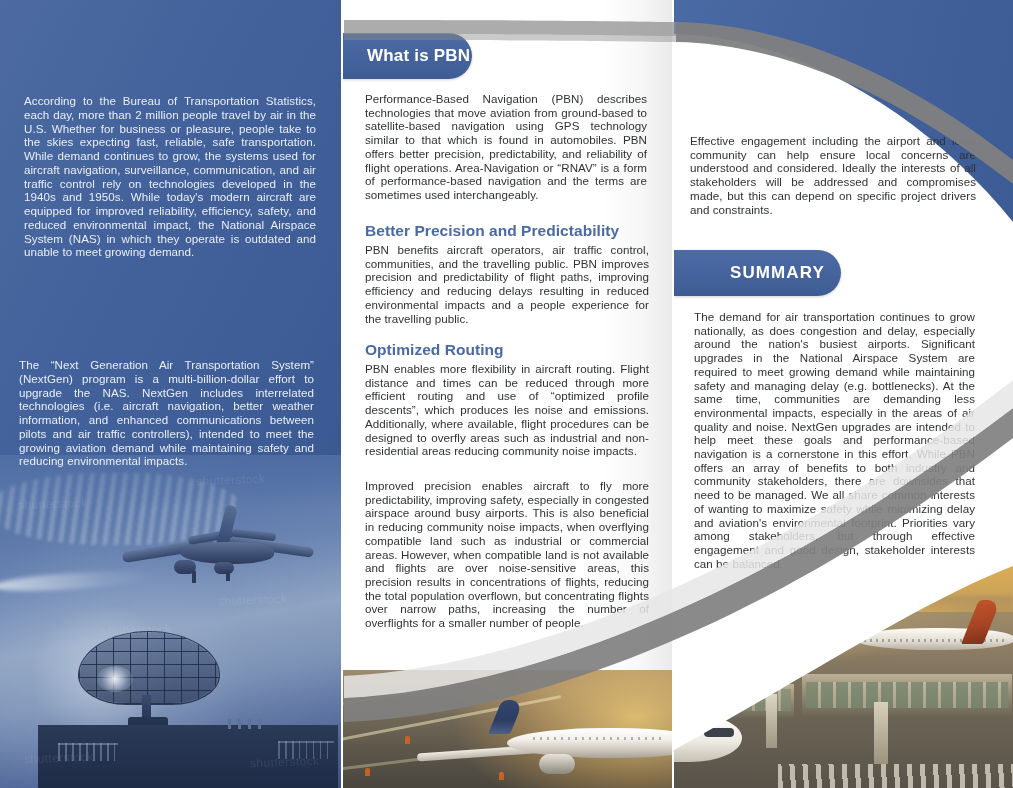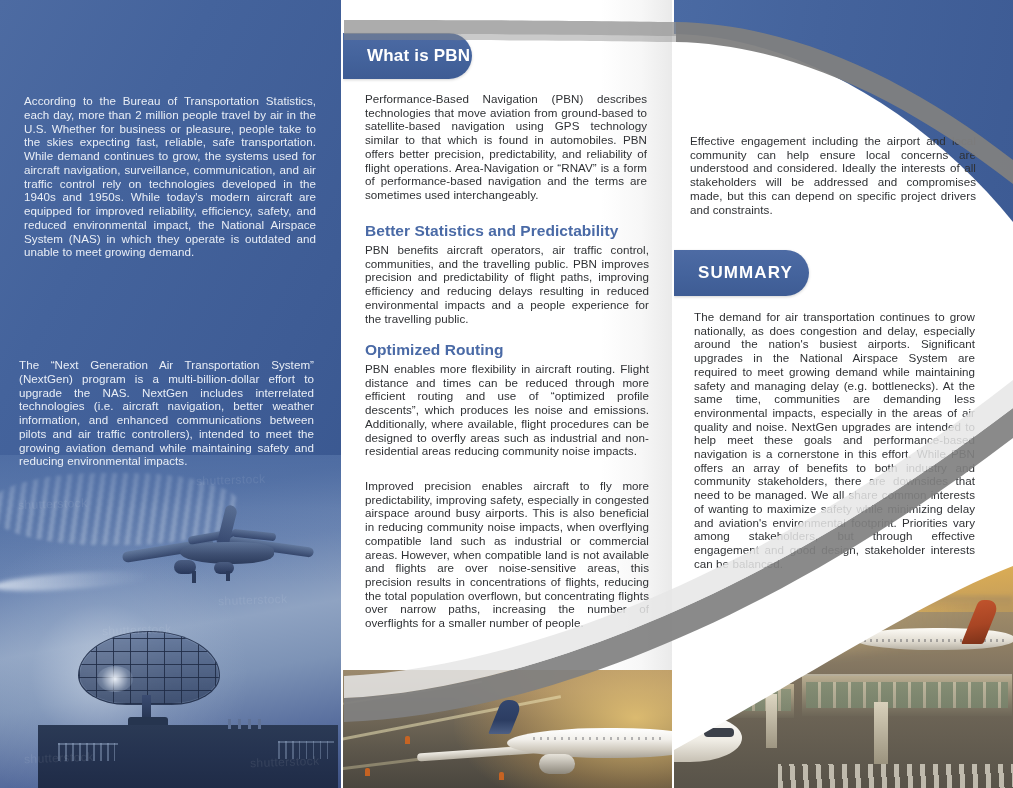--- a/index.html
+++ b/index.html
@@ -413,21 +413,21 @@
       <div class="cone" style="left:62px;bottom:44px;"></div>
     </div>
 
     <div class="tab-blue" style="left:0px;top:17px;width:129px;margin-top:16px;">
       <span>What is PBN</span>
     </div>
 
     <div class="txtbox body-dark" style="left:22px;top:92px;width:282px;">Performance-Based Navigation (PBN) describes technologies that move aviation from ground-based to satellite-based navigation using GPS technology similar to that which is found in automobiles. PBN offers better precision, predictability, and reliability of flight operations. Area-Navigation or “RNAV” is a form of performance-based navigation and the terms are sometimes used interchangeably.</div>
 
     <div class="txtbox" style="left:22px;top:222px;width:284px;">
-      <h3 class="subhead">Better Statistics and Predictability</h3>
+      <h3 class="subhead">Better Precision and Predictability</h3>
       <div class="body-dark">PBN benefits aircraft operators, air traffic control, communities, and the travelling public.  PBN improves precision and predictability of flight paths, improving efficiency and reducing delays resulting in reduced environmental impacts and a people experience for the travelling public.</div>
     </div>
 
     <div class="txtbox" style="left:22px;top:341px;width:284px;">
       <h3 class="subhead">Optimized Routing</h3>
       <div class="body-dark">PBN enables more flexibility in aircraft routing.  Flight distance and times can be reduced through more efficient routing and use of “optimized profile descents”, which produces les noise and emissions. Additionally, where available, flight procedures can be designed to overfly areas such as industrial and non-residential areas reducing community noise impacts.</div>
     </div>
 
     <div class="txtbox" style="left:22px;top:479px;width:284px;">
       <div class="body-dark">Improved precision enables aircraft to fly more predictability, improving safety, especially in congested airspace around busy airports. This is also beneficial in reducing community noise impacts, when overflying compatible land such as industrial or commercial areas. However, when compatible land is not available and flights are over noise-sensitive areas, this precision results in concentrations of flights, reducing the total population overflown, but concentrating flights over narrow paths, increasing the number of overflights for a smaller number of people.</div>
@@ -472,21 +472,21 @@
       <div class="tower3"></div>
       <div class="crosswalk"></div>
     </div>
 
     <svg width="339" height="300" style="position:absolute;left:0;bottom:0;">
       <path d="M0,0 L339,0 L339,78 C250,112 120,196 0,262 Z" fill="#ffffff"></path>
     </svg>
 
     <div class="txtbox body-dark" style="left:16px;top:134px;width:286px;">Effective engagement including the airport and local community can help ensure local concerns are understood and considered. Ideally the interests of all stakeholders will be addressed and compromises made, but this can depend on specific project drivers and constraints.</div>
 
-    <div class="tab-blue wide" style="left:0px;top:250px;width:135px;">
+    <div class="tab-blue wide" style="left:0px;top:250px;width:135px;padding-left:32px;">
       <span>SUMMARY</span>
     </div>
 
     <div class="txtbox body-dark" style="left:20px;top:310px;width:281px;">The demand for air transportation continues to grow nationally, as does congestion and delay, especially around the nation's busiest airports.  Significant upgrades in the National Airspace System are required to meet growing demand while maintaining safety and managing delay (e.g. bottlenecks). At the same time, communities are demanding less environmental impacts, especially in the areas of air quality and noise.  NextGen upgrades are intended to help meet these goals and performance-based navigation is a cornerstone in this effort.  While PBN offers an array of benefits to both industry and community stakeholders, there are downsides that need to be managed.  We all share common interests of wanting to maximize safety while minimizing delay and aviation's environmental footprint. Priorities vary among stakeholders, but through effective engagement and good design, stakeholder interests can be balanced.</div>
   </div>
 
   <div class="swoosh">
     <svg width="1013" height="788" viewBox="0 0 1013 788">
 
       <path d="M676,22 C790,24 905,76 1013,160 L1013,184 C900,96 786,44 676,42 Z" fill="#808080" opacity="0.95"></path>

